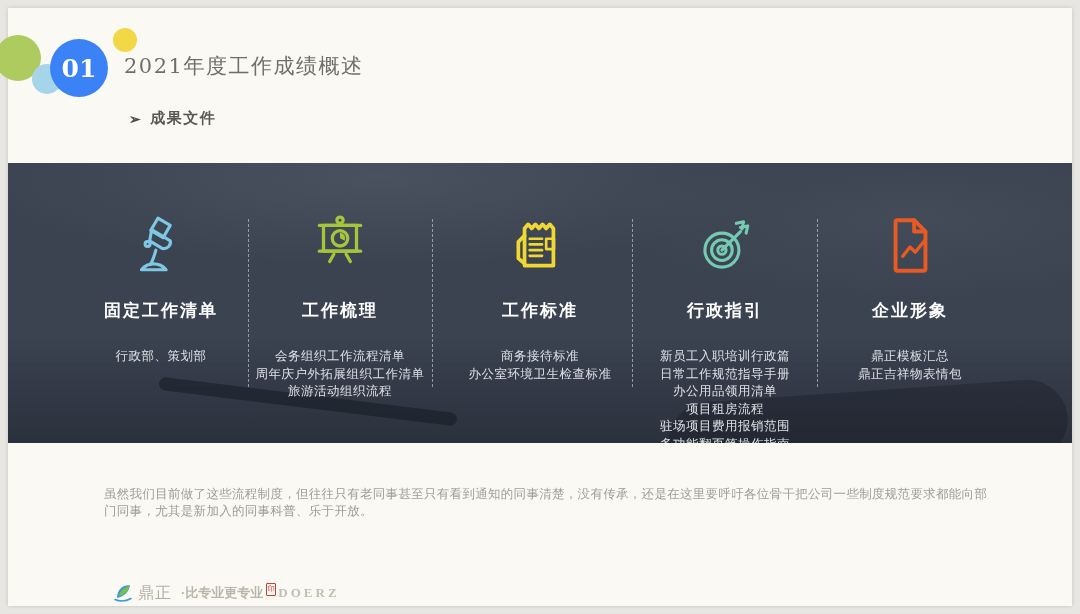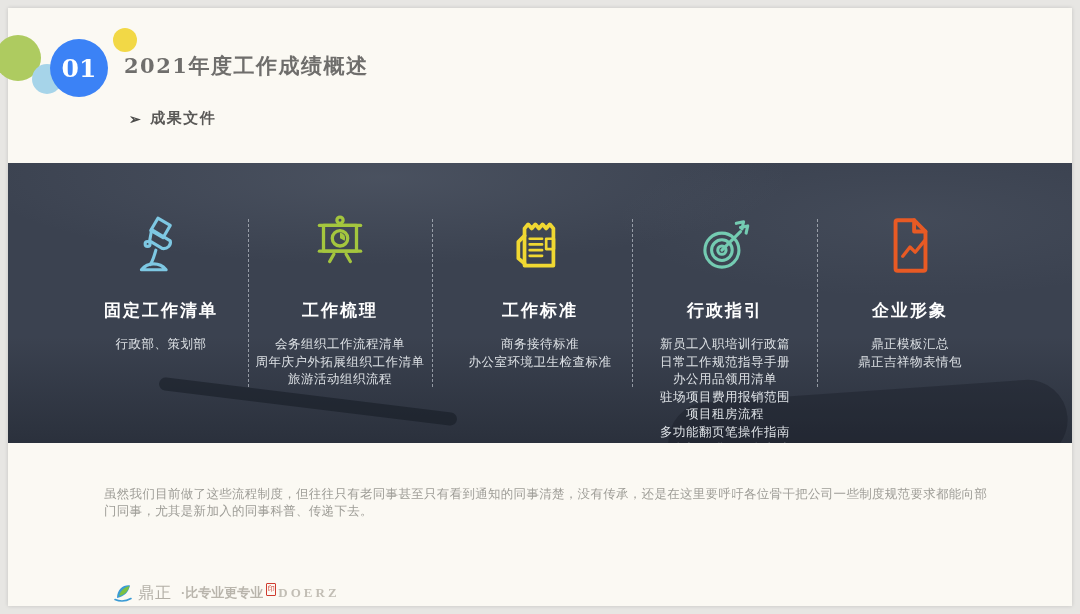--- a/index.html
+++ b/index.html
@@ -18,21 +18,21 @@
   .dot-blue2 { left:24px;  top:56px; width:30px; height:30px; background:#a6d4e9;}
   .dot-yellow{ left:105px; top:20px; width:24px; height:24px; background:#f2d846;}
   .badge{
     position:absolute; left:42px; top:31px; width:58px; height:58px;
     background:#3b82f6; border-radius:50%; color:#fff;
     font-family:"DejaVu Serif", serif; font-weight:bold; font-size:25px;
     display:flex; align-items:center; justify-content:center; z-index:3;
   }
   .page-title{
     position:absolute; left:116px; top:44px; margin:0;
-    font-family:"DejaVu Serif", serif; font-size:21px; font-weight:bold;
+    font-family:"DejaVu Serif", serif; font-size:21px; font-weight:normal;
     color:#6f6e6c; letter-spacing:1.5px;
   }
   .subheading{
     position:absolute; left:121px; top:101px; font-size:15px; font-weight:bold;
     color:#595856; letter-spacing:1.5px; display:flex; align-items:center; gap:8px;
   }
   .subheading .arrow{font-size:14px; color:#4a4a48;}
   
   .showcase{
     position:absolute; left:0; top:155px; width:1064px; height:280px;
@@ -56,21 +56,21 @@
   .divider{
     position:absolute; top:56px; height:168px; width:0;
     border-left:1px dashed rgba(224,230,236,.55);
   }
   .d1{left:240px;} .d2{left:424px;} .d3{left:624px;} .d4{left:809px;}
   .col{position:absolute; top:50px; width:190px; text-align:center; color:#fff;}
   .col .icon{display:inline-block; height:68px;}
   .col-title{
     margin-top:16px; font-size:17px; font-weight:bold; letter-spacing:2px; color:#ffffff;
   }
-  .col-items{margin-top:14px; font-size:12.5px; line-height:17.5px; color:#dde1e5; letter-spacing:.5px;}
+  .col-items{margin-top:26px; font-size:12.5px; line-height:17.5px; color:#dde1e5; letter-spacing:.5px;}
   
   .summary{
     position:absolute; left:96px; top:478px; width:894px; margin:0;
     font-size:12.5px; line-height:17px; color:#9e9d97; letter-spacing:.3px;
   }
   
   .footer{
     position:absolute; left:104px; top:572px; width:880px; height:26px;
     display:flex; align-items:center; white-space:nowrap;
   }
@@ -148,37 +148,37 @@
                 <circle cx="29" cy="36" r="16.5"></circle>
                 <circle cx="29" cy="36" r="10"></circle>
                 <circle cx="29" cy="36" r="4"></circle>
                 <path d="M29 36 L47 18"></path>
                 <path d="M43 10 l7 -1.5 -1.5 7"></path>
                 <path d="M47 14 l7 -1.5 -1.5 7"></path>
               </svg></span><div class="col-title">行政指引</div><div class="col-items">
               <div>新员工入职培训行政篇</div>
               <div>日常工作规范指导手册</div>
               <div>办公用品领用清单</div>
+              <div>项目租房流程</div>
               <div>驻场项目费用报销范围</div>
-              <div>项目租房流程</div>
               <div>多功能翻页笔操作指南</div>
               <div>打印机扫描、复印方法</div>
             </div></div>
           <div class="col" style="left: 807px;"><span class="icon" style="color: rgb(232, 90, 36);"><svg width="66" height="66" viewBox="0 0 64 64" fill="none" stroke="currentColor" stroke-width="3.8" stroke-linejoin="round" stroke-linecap="round">
                 <path d="M20 7 h16 l11 11 v36 a2 2 0 0 1 -2 2 h-25 a2 2 0 0 1 -2 -2 v-45 a2 2 0 0 1 2 -2 z"></path>
                 <path d="M36 7 v11 h11"></path>
                 <path d="M25 42 l7 -9 5 5 9 -11" stroke-width="3.2"></path>
               </svg></span><div class="col-title">企业形象</div><div class="col-items">
               <div>鼎正模板汇总</div>
               <div>鼎正吉祥物表情包</div>
             </div></div>
         </div>
     </div>
 
-    <p class="summary">虽然我们目前做了这些流程制度，但往往只有老同事甚至只有看到通知的同事清楚，没有传承，还是在这里要呼吁各位骨干把公司一些制度规范要求都能向部门同事，尤其是新加入的同事科普、传递下去。</p>
+    <p class="summary">虽然我们目前做了这些流程制度，但往往只有老同事甚至只有看到通知的同事清楚，没有传承，还是在这里要呼吁各位骨干把公司一些制度规范要求都能向部门同事，尤其是新加入的同事科普、乐于开放。</p>
 
     <div class="footer">
       <span style="display:inline-flex;">
         <svg width="22" height="22" viewBox="0 0 22 22">
           <path d="M5 16 C5 7 12 2.5 18 3.5 C16.5 10 12.5 14.5 5 16 Z" fill="#3a9bd5"></path>
           <path d="M7 14 C8.5 8.5 12.5 5 17.5 4 C16 9.5 12.5 13 7 14 Z" fill="#7cc142"></path>
           <path d="M3 17.5 Q11 21 19 16.5" fill="none" stroke="#3a9bd5" stroke-width="1.6" stroke-linecap="round"></path>
         </svg>
       </span>
       <span class="brand-cn">鼎正</span>

